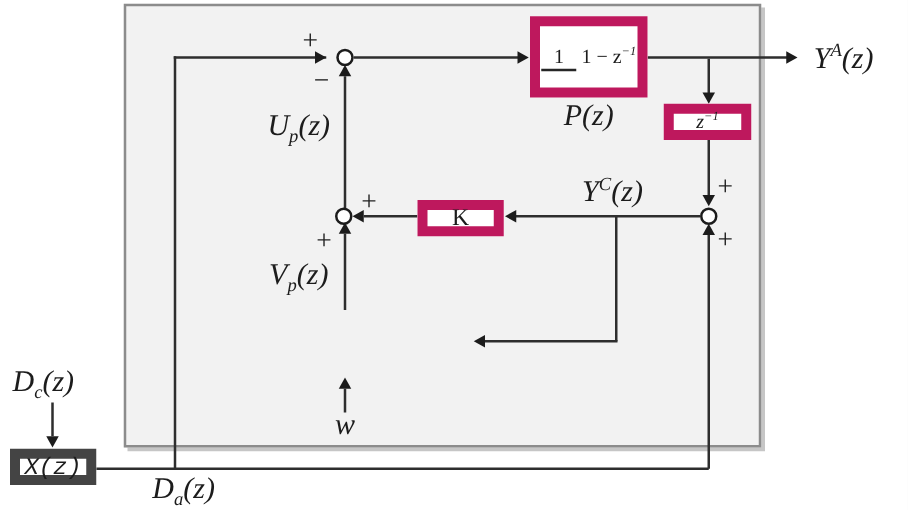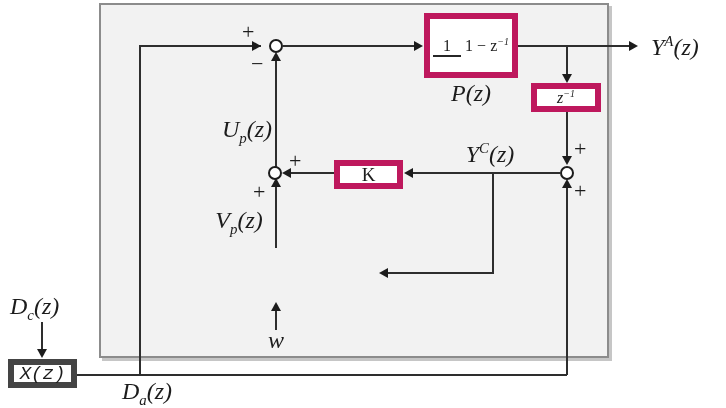--- a/index.html
+++ b/index.html
@@ -15,21 +15,21 @@
   .arr{position:absolute;width:0;height:0;z-index:4;}
   .ar{border-left:9px solid #1c1c1c;border-top:5px solid transparent;border-bottom:5px solid transparent;}
   .al{border-right:9px solid #1c1c1c;border-top:5px solid transparent;border-bottom:5px solid transparent;}
   .ad{border-top:9px solid #1c1c1c;border-left:5px solid transparent;border-right:5px solid transparent;}
   .au{border-bottom:9px solid #1c1c1c;border-left:5px solid transparent;border-right:5px solid transparent;}
   .sum{
     position:absolute;width:14px;height:14px;border:2px solid #1c1c1c;border-radius:50%;
     background:#ffffff;box-sizing:border-box;z-index:5;
   }
   .blk{
-    position:absolute;background:#ffffff;border:6px solid #be185d;box-sizing:border-box;
+    position:absolute;background:#ffffff;border:8px solid #be185d;box-sizing:border-box;
     display:flex;align-items:center;justify-content:center;z-index:5;text-align:center;
   }
   .lbl{position:absolute;z-index:6;font-style:italic;font-size:24px;line-height:1.1;white-space:nowrap;}
   .sgn{position:absolute;z-index:6;font-size:22px;font-weight:normal;font-style:normal;line-height:1;}
   .sb{font-size:0.62em;font-style:italic;}
   .sp{font-size:0.62em;font-style:italic;}
   .frac{display:inline-block;text-align:center;font-style:normal;font-size:16px;line-height:1.15;}
   .frac .num{border-bottom:2px solid #262626;padding:0 10px 1px 10px;}
   .frac .den{padding-top:1px;}
   .gain-text{font-size:19px;font-style:normal;}
@@ -92,21 +92,21 @@
 
   <div class="blk" style="left:334px;top:160px;width:69px;height:29px">
     <span class="gain-text">K</span>
   </div>
 
 
   <div class="blk" style="left:8px;top:359px;width:69px;height:29px;border-color:#444">
     <span class="xz-text"><span>X</span><span>(z)</span></span>
   </div>
 
-  <div class="lbl" style="left:206px;top:116px;width:66px;text-align:right">
+  <div class="lbl" style="left:206px;top:88px;width:66px;text-align:center">
     <span>U</span><sub class="sb">p</sub><span>(z)</span>
   </div>
 
   <div class="lbl" style="left:208px;top:207px;width:62px;text-align:center">
     <span>V</span><sub class="sb">p</sub><span>(z)</span>
   </div>
 
   <div class="lbl" style="left:456px;top:140px;width:68px;text-align:center">
     <span>Y</span><sup class="sp">C</sup><span>(z)</span>
   </div>

